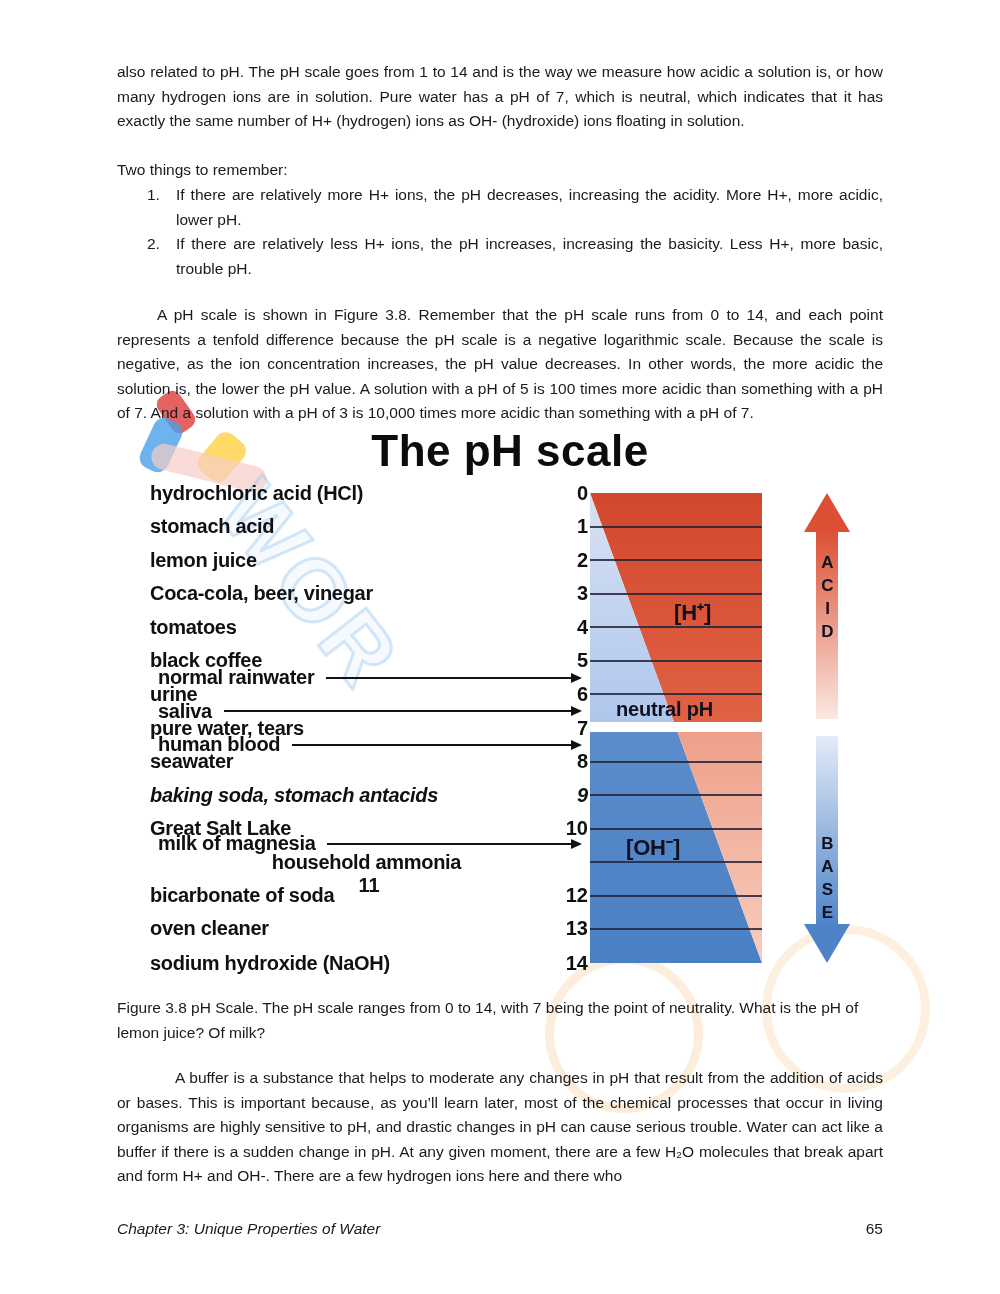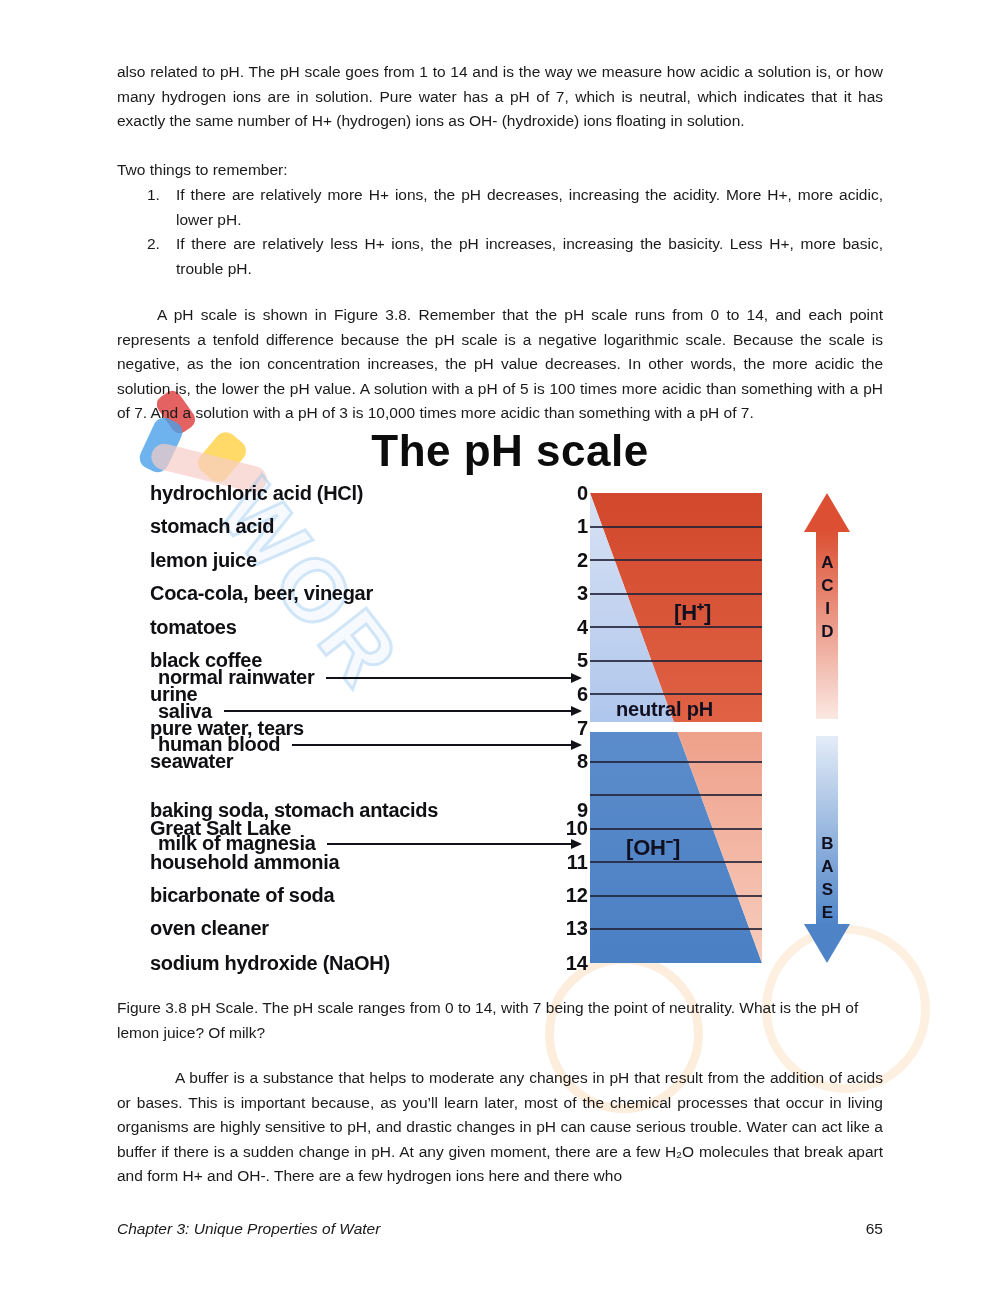--- a/index.html
+++ b/index.html
@@ -186,29 +186,29 @@
           <span class="ph-num">6</span>
         </div>
         <div class="ph-row" style="top: 292px;">
           <span class="ph-label">pure water, tears</span>
           <span class="ph-num">7</span>
         </div>
         <div class="ph-row" style="top: 325.571px;">
           <span class="ph-label">seawater</span>
           <span class="ph-num">8</span>
         </div>
-        <div class="ph-row" style="top: 374px;">
+        <div class="ph-row" style="top: 359px; font-style: italic;">
           <span class="ph-label">baking soda, stomach antacids</span>
           <span class="ph-num">9</span>
         </div>
         <div class="ph-row" style="top: 392.714px;">
           <span class="ph-label">Great Salt Lake</span>
           <span class="ph-num">10</span>
         </div>
-        <div class="ph-row" style="top: 426.286px;">
+        <div class="ph-row" style="top: 426.286px; flex-direction: column;">
           <span class="ph-label">household ammonia</span>
           <span class="ph-num">11</span>
         </div>
         <div class="ph-row" style="top: 459.857px;">
           <span class="ph-label">bicarbonate of soda</span>
           <span class="ph-num">12</span>
         </div>
         <div class="ph-row" style="top: 492px;">
           <span class="ph-label">oven cleaner</span>
           <span class="ph-num">13</span>

